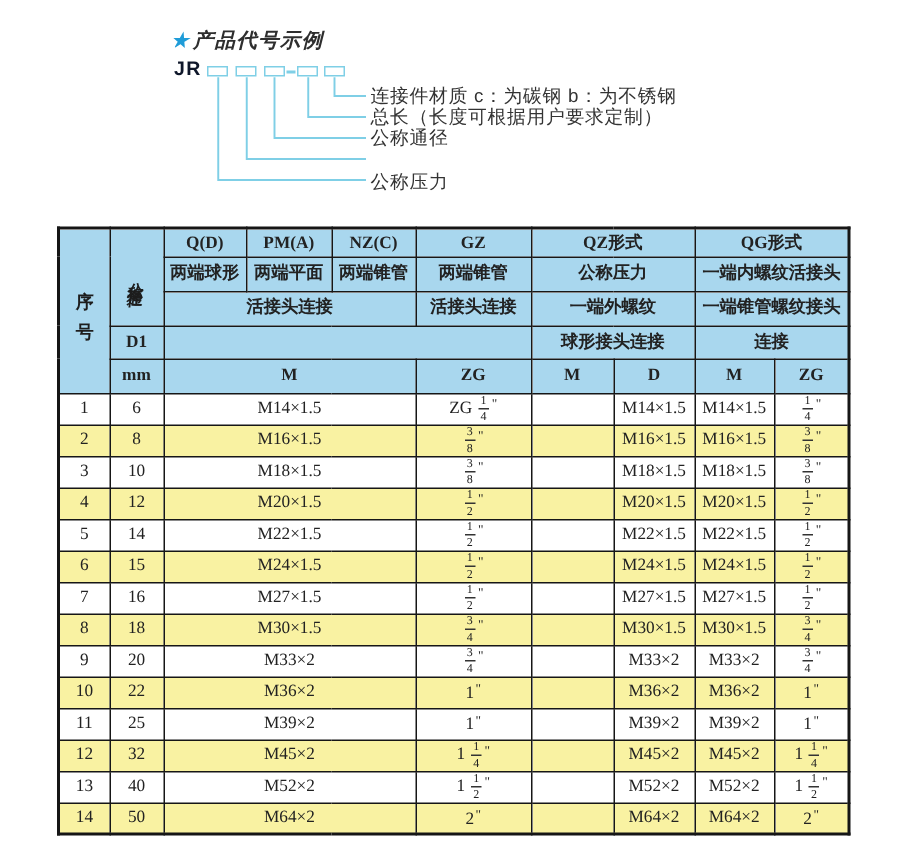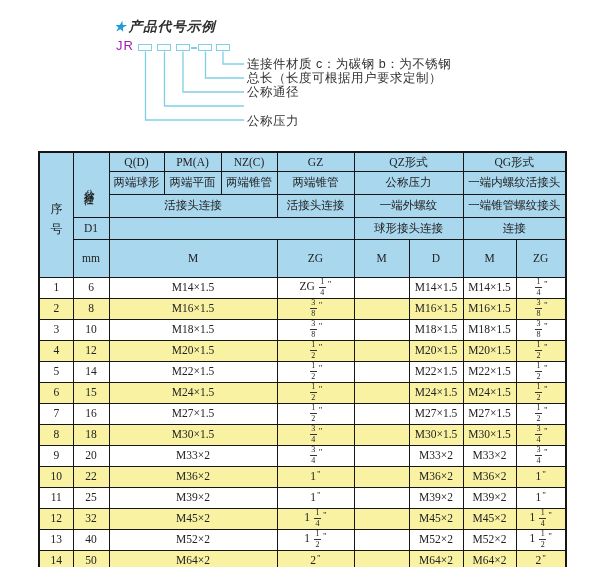--- a/index.html
+++ b/index.html
@@ -14,42 +14,42 @@
   *{margin:0;padding:0;box-sizing:border-box;}
   html,body{background:#fff;}
   .page{
     position:relative;width:600px;height:567px;background:#fff;overflow:hidden;
     font-family:"Liberation Sans",sans-serif;color:var(--ink);
   }
   
   .diagram{position:absolute;left:0;top:0;width:600px;height:145px;}
   .diagram-title{position:absolute;left:114px;top:18px;font-size:13.5px;font-weight:bold;color:#2e2e2e;letter-spacing:1px;font-style:italic;}
   .star{color:var(--star-blue);font-size:13px;margin-right:2px;}
-  .code-prefix{position:absolute;left:116px;top:38px;font-size:13px;font-weight:normal;color:#a21caf;letter-spacing:1px;}
+  .code-prefix{position:absolute;left:116px;top:38px;font-size:13px;font-weight:bold;color:#0f172a;letter-spacing:1px;}
   .code-box{position:absolute;top:44px;width:14px;height:7px;border:1px solid var(--line-blue);background:#fff;}
   .code-dash{position:absolute;left:190.5px;top:47px;width:6.5px;height:2px;background:var(--line-blue);}
   .leader-svg{position:absolute;left:0;top:0;width:600px;height:145px;}
   .dg-label{position:absolute;left:247px;height:14px;line-height:14px;font-size:12.5px;font-weight:normal;color:#333;letter-spacing:0.5px;white-space:nowrap;}
   
   .table-title{
     position:absolute;left:36px;top:124px;font-family:"DejaVu Serif","Liberation Serif",serif;
     font-size:20px;font-weight:bold;font-style:italic;color:#0e0e0e;letter-spacing:2.5px;white-space:nowrap;
   }
   
   table.ref{
     position:absolute;left:38px;top:151px;width:527px;table-layout:fixed;
     border-collapse:collapse;border:2px solid var(--border-dark);
     font-family:"Liberation Serif",serif;color:var(--ink);
   }
   table.ref td{
     border:1px solid var(--border-dark);text-align:center;vertical-align:middle;
     font-size:11.5px;line-height:1.05;overflow:hidden;white-space:nowrap;padding:0;
   }
-  tr.hrow td{background:var(--header-blue);}
-  tr.hr1{height:19px;} tr.hr2{height:23px;} tr.hr3{height:23px;} tr.hr4{height:22px;} tr.hr5{height:38px;}
+  tr.hrow td{background:var(--header-blue);font-weight:bold;}
+  tr.hr1{height:19px;} tr.hr2{height:23px;} tr.hr3{height:23px;} tr.hr4{height:22px;} tr.hr5{height:23px;}
   tr.drow{height:21px;background:var(--row-white);}
   tr.drow:nth-child(even) td{background:var(--row-yellow);}
   td.thick-r{border-right-width:2px;}
   td.latin{font-size:11.5px;}
   .vtext{
     display:inline-block;writing-mode:vertical-lr;text-orientation:upright;
     font-size:11.5px;color:#1d1d1d;
   }
   .vt-seq{letter-spacing:22px;font-size:12px;}
   .vt-dn{letter-spacing:2px;font-size:10.5px;transform:skewX(-6deg);}

